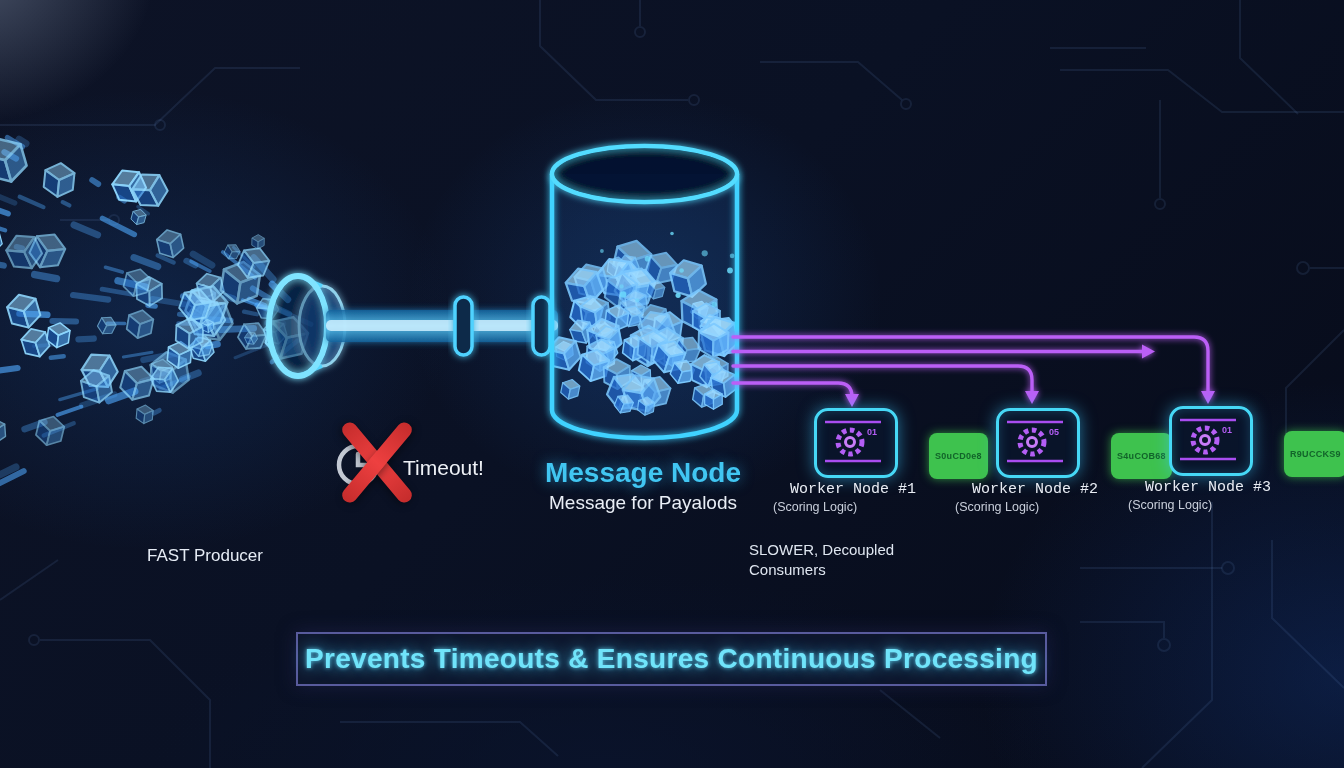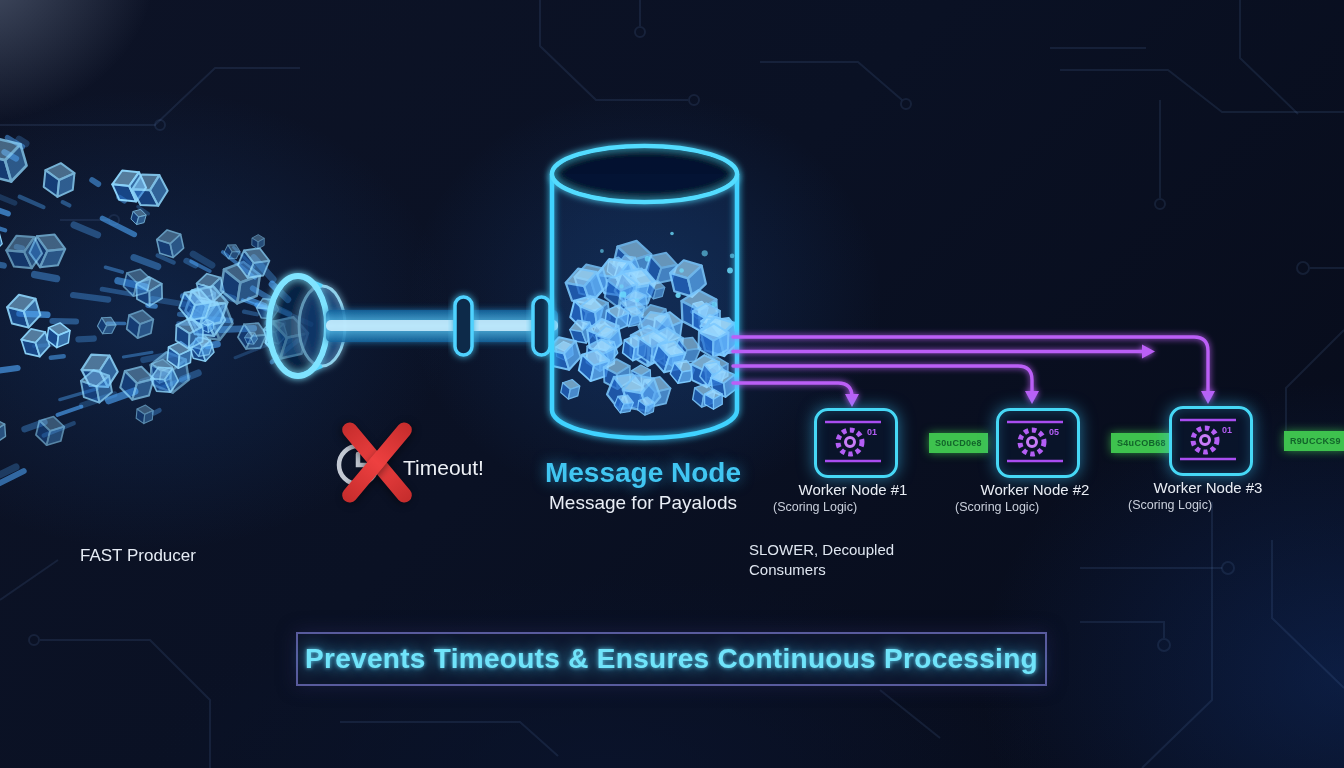--- a/index.html
+++ b/index.html
@@ -14,39 +14,39 @@
       radial-gradient(600px 260px at 45% 100%, rgba(10,20,45,0.8), rgba(10,20,45,0) 75%),
       linear-gradient(135deg,#0d1326 0%,#0a1124 45%,#070b19 100%);
   }
   #scene{position:absolute;left:0;top:0;}
   .abs{position:absolute;}
   .producer-title{
     left:80px;top:443px;width:250px;text-align:center;
     color:#54bdf2;font-size:21px;font-weight:bold;line-height:27px;
     text-shadow:0 0 12px rgba(60,170,255,.55);
   }
-  .fast-label{left:80px;top:546px;width:250px;text-align:left;color:#e6ecf5;font-size:17px;}
+  .fast-label{left:80px;top:546px;width:250px;text-align:center;color:#e6ecf5;font-size:17px;}
   .clock-svg{position:absolute;left:6px;top:25px;}
   .xbar{position:absolute;left:327px;top:455px;width:100px;height:15px;border-radius:8px;
     background:linear-gradient(90deg,#c52c2c,#ee4040,#c52c2c);
     box-shadow:0 2px 8px rgba(0,0,0,.45);}
   .xbar.a{transform:rotate(50deg);}
   .xbar.b{transform:rotate(-50deg);}
   .timeout-label{left:403px;top:456px;color:#eef1f6;font-size:21px;}
   .queue-title{left:493px;top:457px;width:300px;text-align:center;color:#41c6f2;
     font-size:28px;font-weight:bold;text-shadow:0 0 14px rgba(50,190,255,.6);}
   .queue-sub{left:493px;top:492px;width:300px;text-align:center;color:#e9eef6;font-size:19px;}
   .worker{position:absolute;width:160px;}
   .card{position:absolute;left:41px;top:0;width:78px;height:64px;border:3px solid #46d8f6;
     border-radius:14px;background:rgba(10,22,44,.82);
     box-shadow:0 0 16px rgba(60,200,255,.55), inset 0 0 12px rgba(60,200,255,.25);}
-  .badge{position:absolute;left:112px;top:22px;padding:5px 6px;border-radius:0;
+  .badge{position:absolute;left:112px;top:22px;padding:18px 6px;border-radius:8px;
     background:#3ec24e;color:#12642a;font-size:9px;font-weight:bold;letter-spacing:.3px;
     box-shadow:0 0 10px rgba(62,194,78,.7);white-space:nowrap;}
-  .wname{position:absolute;top:73px;left:0;width:160px;text-align:center;color:#e9edf4;font-size:15px;}
+  .wname{position:absolute;top:73px;left:0;width:160px;text-align:center;color:#e9edf4;font-size:15px;font-family:Liberation Mono, monospace;}
   .wsub{position:absolute;top:92px;left:0;width:160px;text-align:left;color:#c9cfdb;font-size:12.5px;}
   .consumers{left:749px;top:540px;width:200px;color:#dfe6f0;font-size:15px;line-height:20px;}
   .banner{left:296px;top:632px;width:747px;height:50px;
     border:2px solid rgba(115,115,195,.75);background:rgba(16,24,48,.82);
     box-shadow:0 0 18px rgba(40,40,90,.5);
     display:flex;align-items:center;justify-content:center;}
   .banner-text{color:#70e4fa;font-size:28px;font-weight:bold;letter-spacing:.3px;
     text-shadow:0 0 16px rgba(64,205,255,.8),0 0 4px rgba(120,230,255,.8);}
 </style>
 </head>

